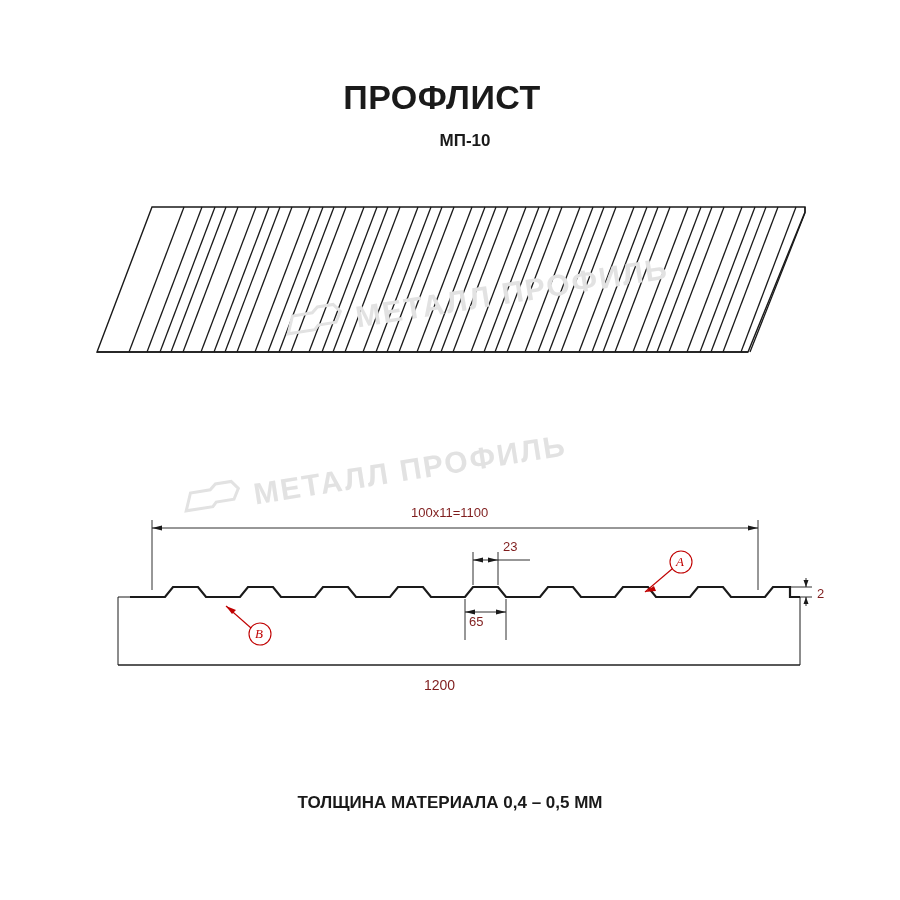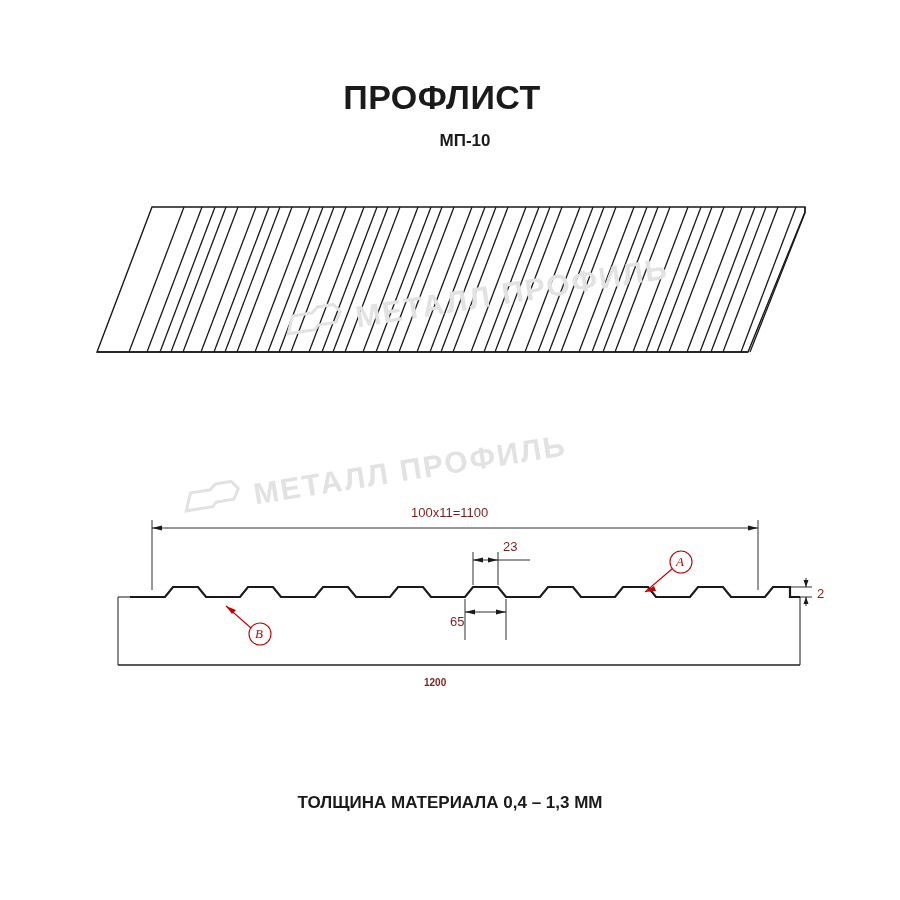--- a/index.html
+++ b/index.html
@@ -53,22 +53,22 @@
     font-weight: bold;
     color: #1a1a1a;
   }
   .dim-label {
     position: absolute;
     font-size: 13px;
     color: #7f1d1d;
     white-space: nowrap;
   }
   .dim-label.bold {
-    font-weight: bold;
-    font-size: 10px;
+    font-weight: normal;
+    font-size: 14px;
   }
   .callout-label {
     position: absolute;
     font-size: 13px;
     color: #c00000;
     font-family: "Liberation Serif", serif;
     font-style: italic;
   }
   .wm {
     position: absolute;
@@ -248,20 +248,20 @@
     </svg>
   </span>
   <span style="vertical-align:middle;">МЕТАЛЛ ПРОФИЛЬ</span>
 </div>
 
 <div class="title">ПРОФЛИСТ</div>
 <div class="subtitle">МП-10</div>
 
 <div class="dim-label" style="left:411px; top:505px;">100х11=1100</div>
 <div class="dim-label" style="left:503px; top:539px;">23</div>
-<div class="dim-label" style="left:450px; top:614px;">65</div>
+<div class="dim-label" style="left:469px; top:614px;">65</div>
 <div class="dim-label" style="left:817px; top:586px;">2</div>
 <div class="dim-label bold" style="left:424px; top:677px;">1200</div>
 
 <div class="callout-label" style="left:676px; top:554px;">A</div>
 <div class="callout-label" style="left:255px; top:626px;">B</div>
 
-<div class="footnote">ТОЛЩИНА МАТЕРИАЛА 0,4 – 1,3 ММ</div>
+<div class="footnote">ТОЛЩИНА МАТЕРИАЛА 0,4 – 0,5 ММ</div>
 
 </body></html>

